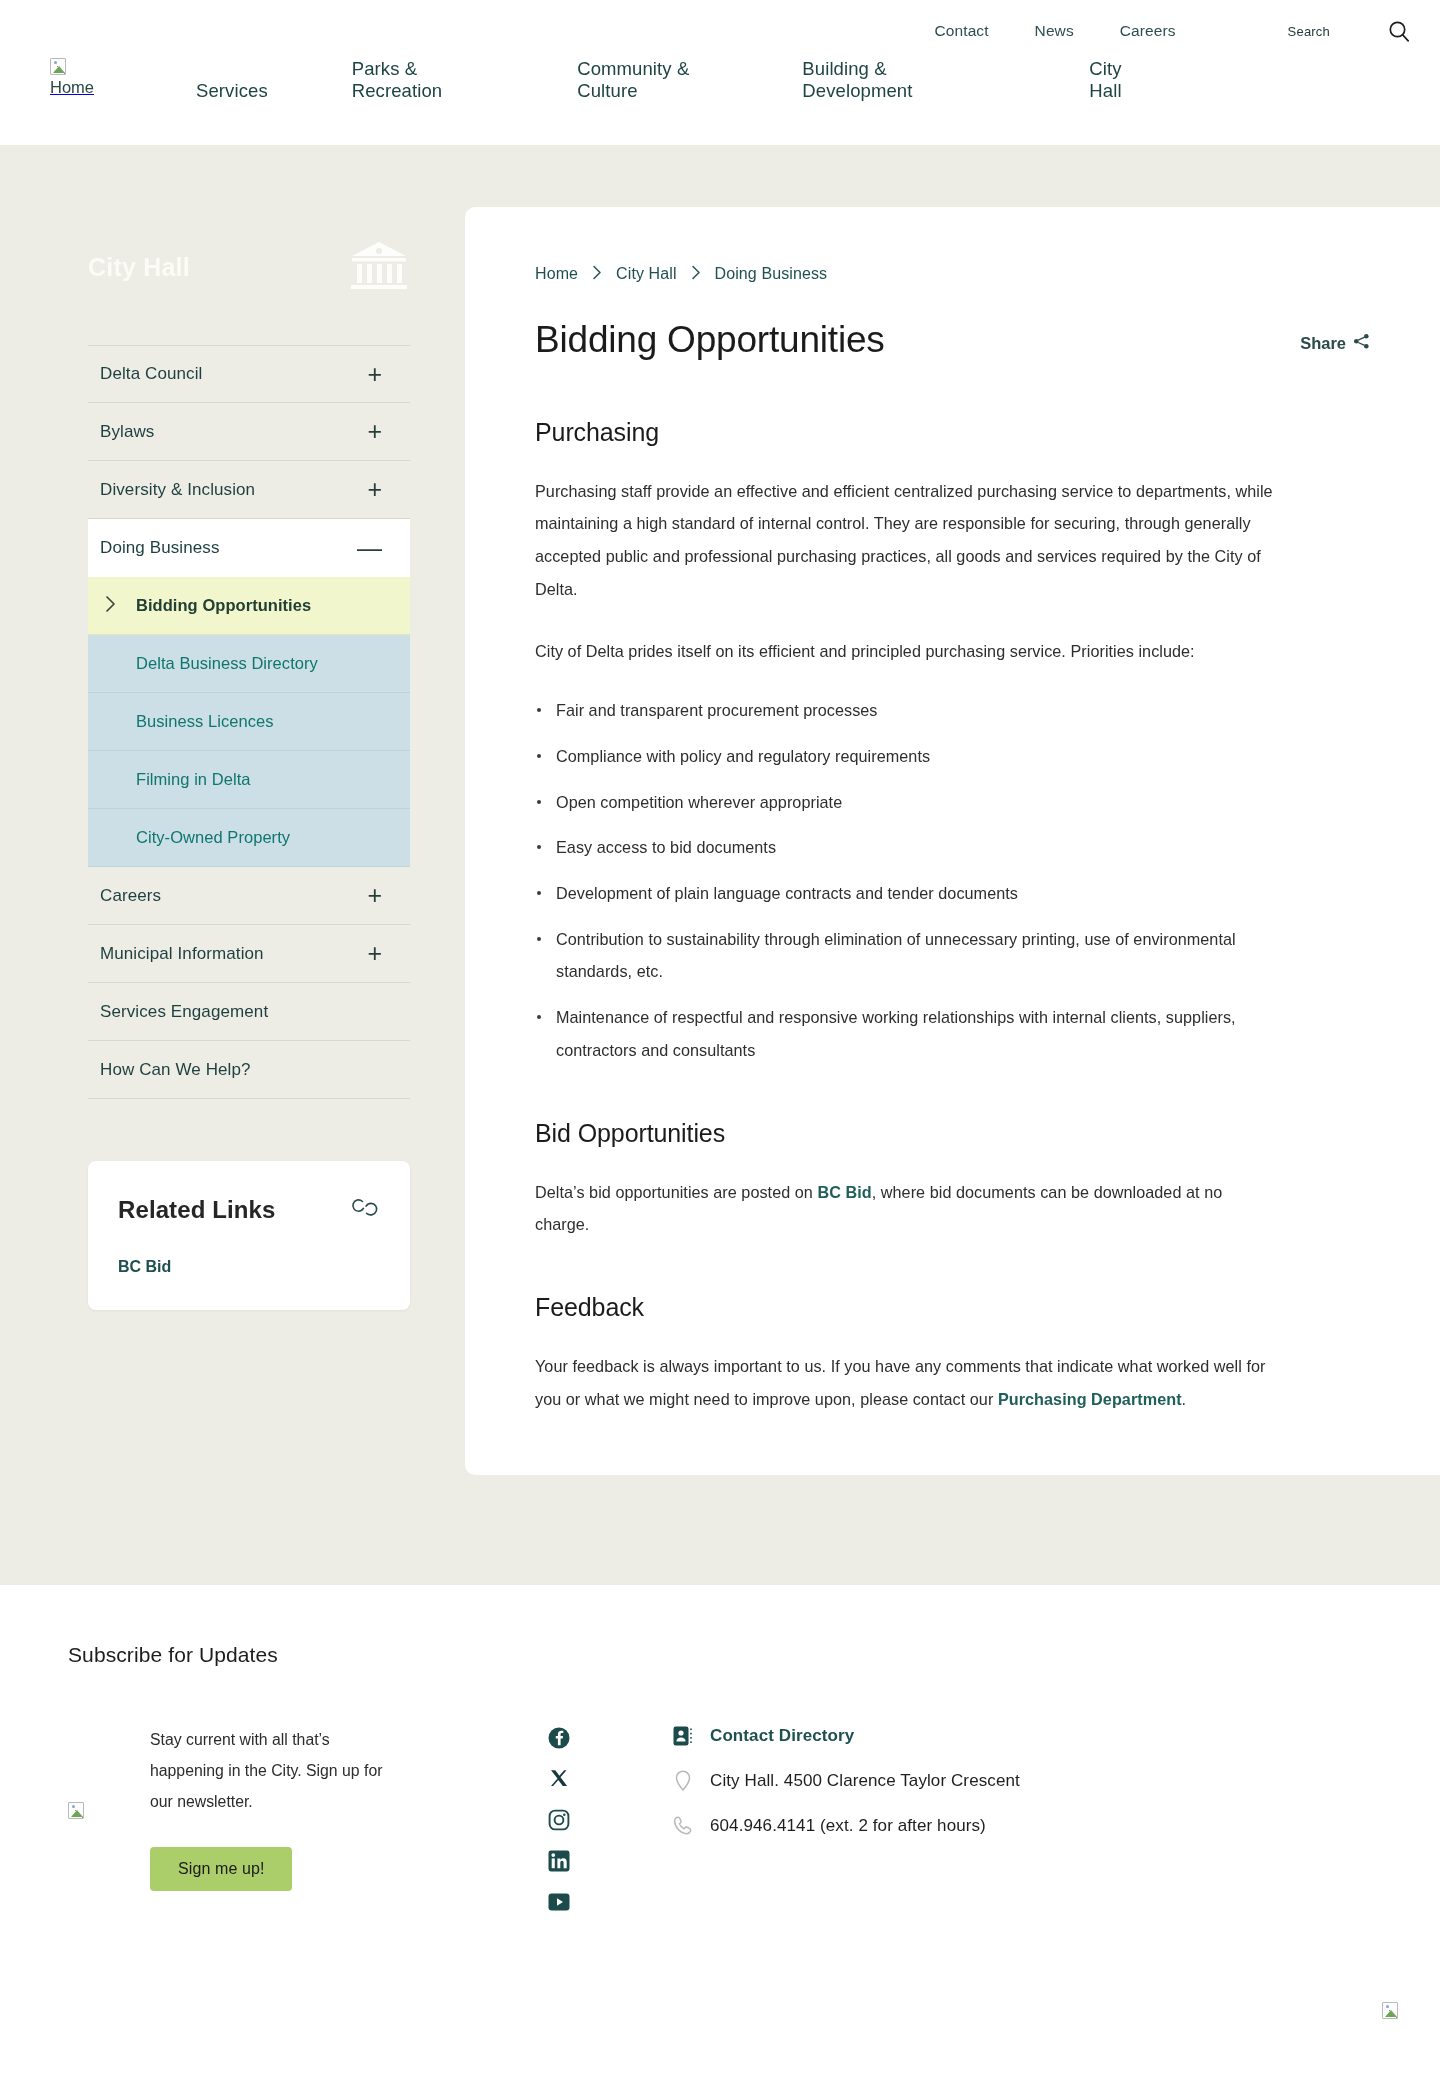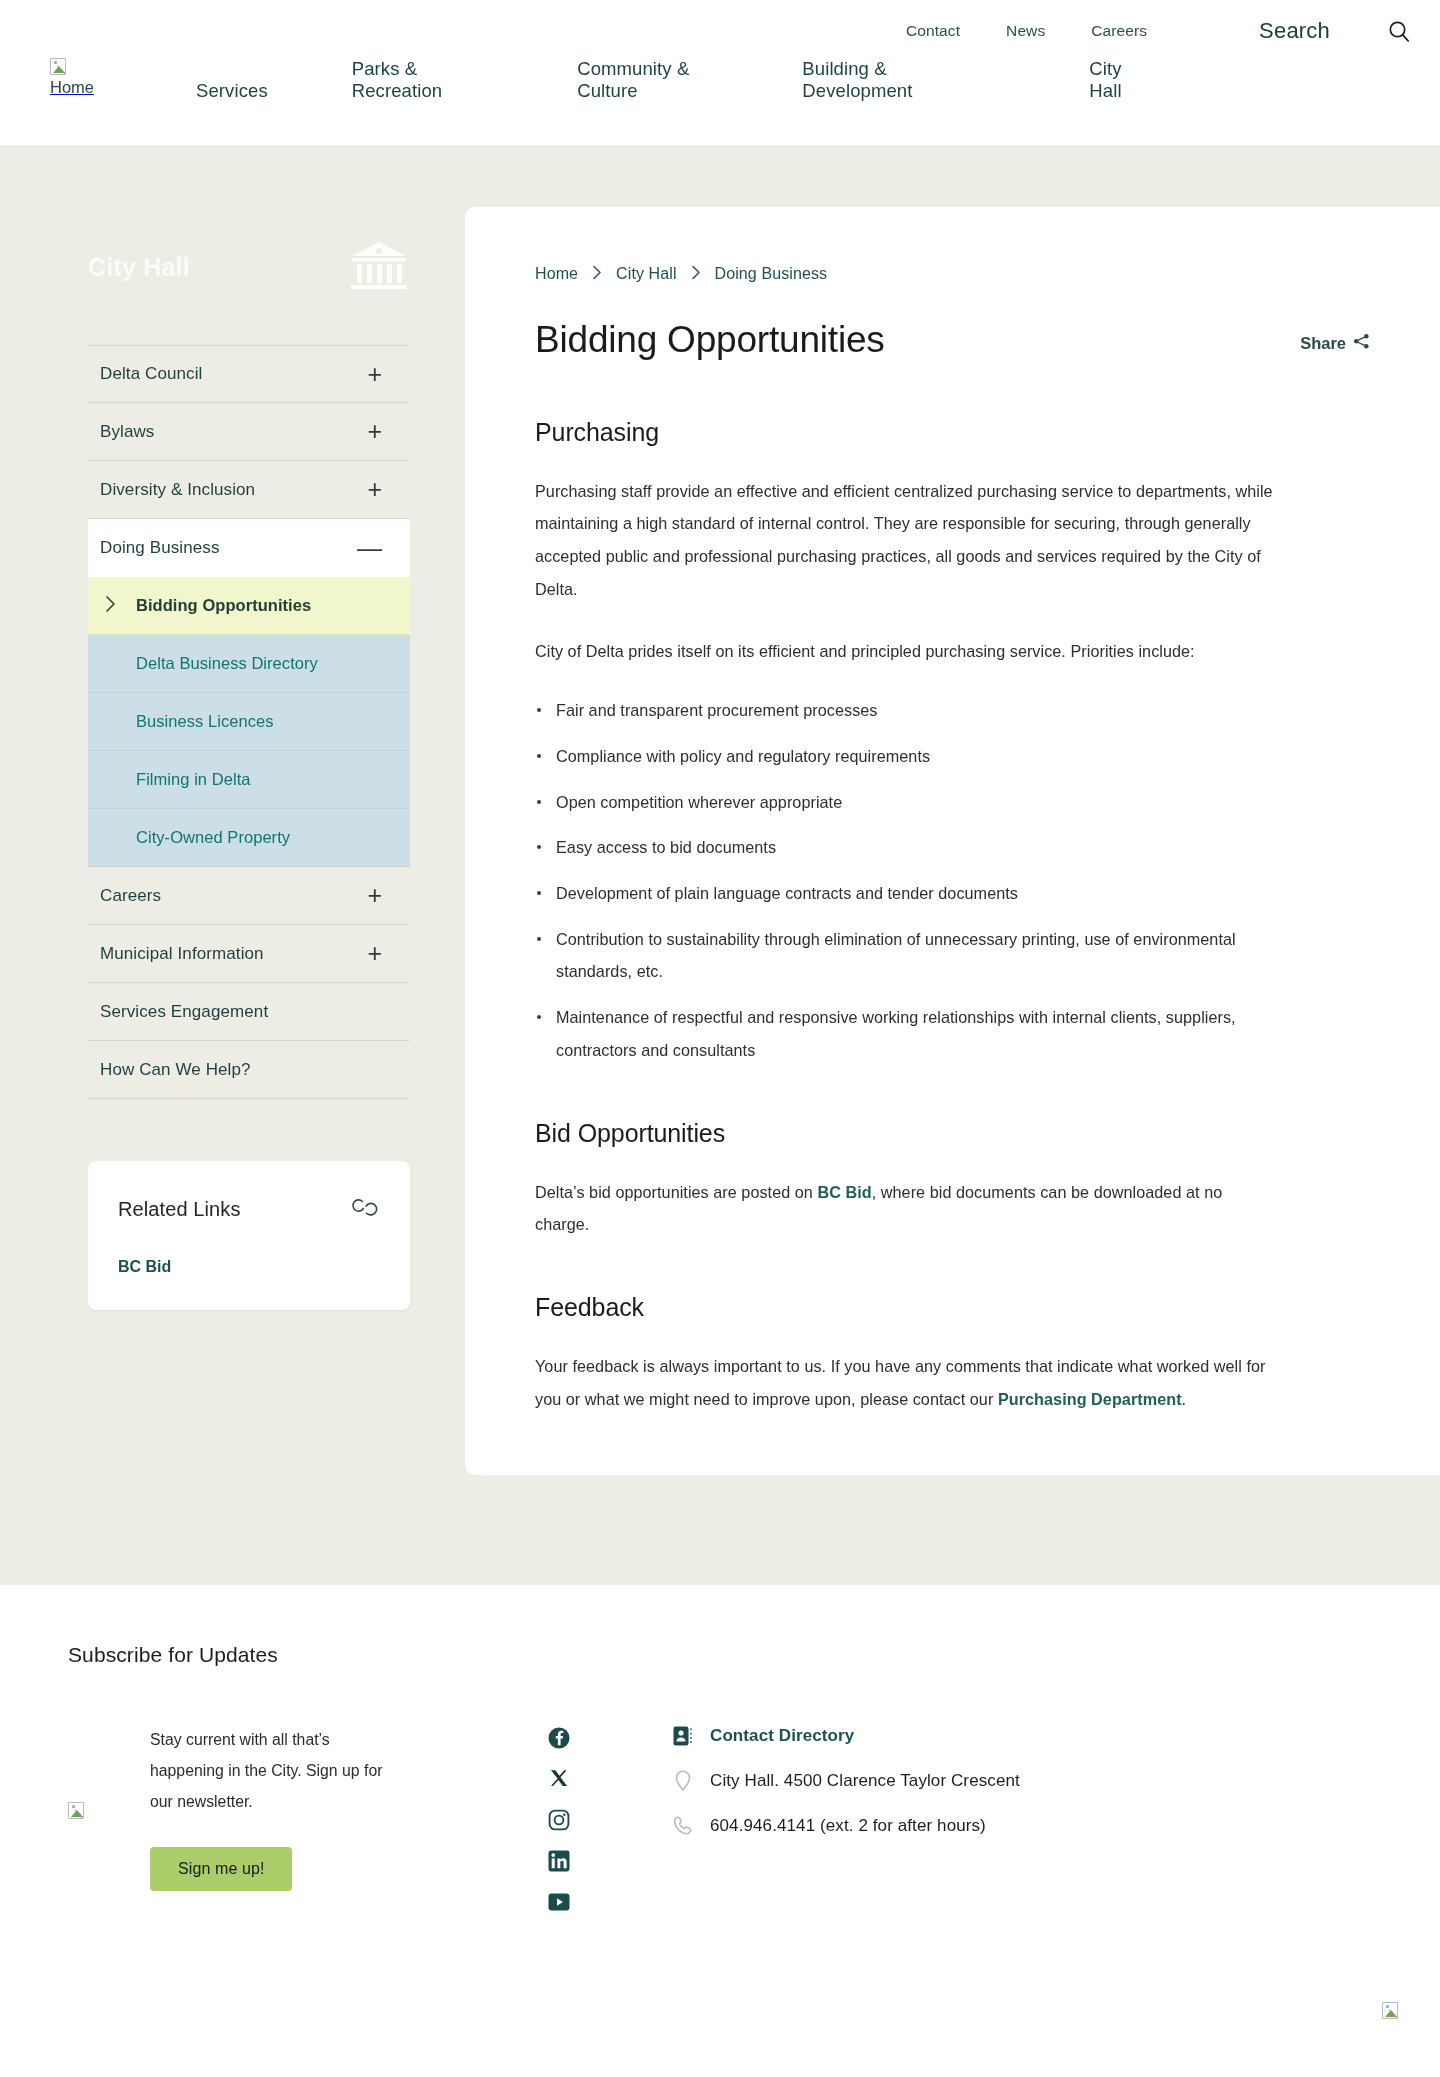--- a/index.html
+++ b/index.html
@@ -31,21 +31,21 @@
     text-decoration: none;
     margin-left: 46px;
     letter-spacing: .1px;
   }
   .search-group {
     display: flex;
     align-items: center;
     margin-left: 112px;
   }
   .search-label {
-    font-size: 22px;
+    font-size: 13px;
     color: #243b3b;
     margin-right: 56px;
     letter-spacing: .2px;
   }
   .search-icon-btn {
     width: 26px; height: 26px;
     display: inline-flex;
     align-items: center; justify-content: center;
     background: none; border: none; cursor: pointer;
   }
@@ -225,22 +225,22 @@
     padding: 34px 30px 34px 30px;
     box-shadow: 0 1px 3px rgba(0,0,0,.05);
   }
   .related-head {
     display: flex;
     align-items: center;
     justify-content: space-between;
     margin-bottom: 34px;
   }
   .related-title {
-    font-size: 20px;
-    font-weight: normal;
+    font-size: 24px;
+    font-weight: bold;
     color: #262626;
     letter-spacing: .1px;
   }
   .related-link {
     font-size: 16px;
     color: #1f5050;
     font-weight: bold;
     text-decoration: none;
     display: block;
   }

